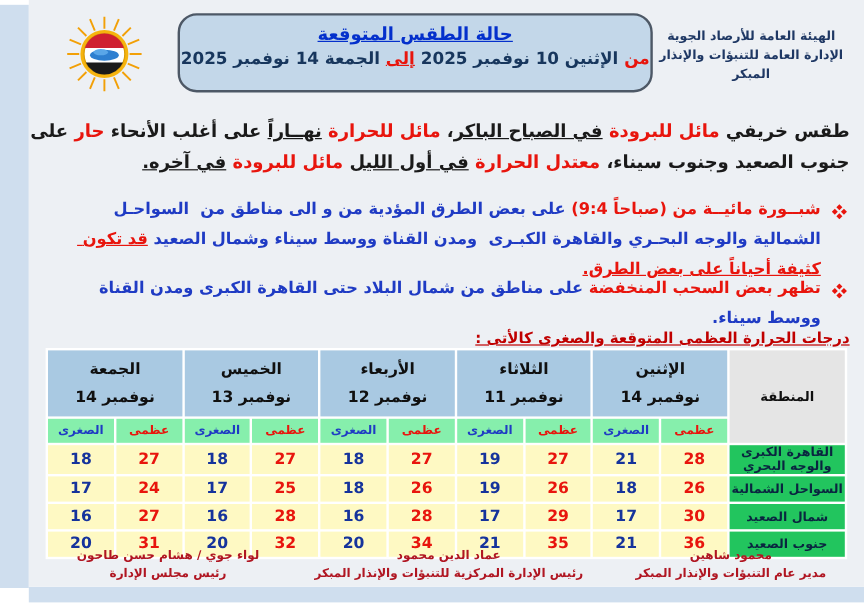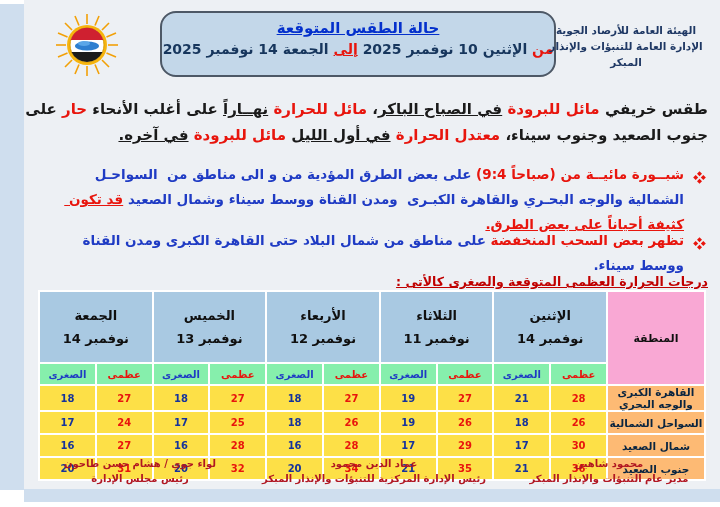--- a/index.html
+++ b/index.html
@@ -6,21 +6,21 @@
   .canvas{position:relative;width:720px;height:507px;background:#ffffff;overflow:hidden;
           font-family:"DejaVu Sans",sans-serif;}
   .backdrop-left{position:absolute;left:0;top:4px;width:24px;height:486px;background:#cfdeee;}
   .backdrop-bottom{position:absolute;left:24px;top:489px;width:696px;height:13px;background:#cfdeee;}
   .doc{position:absolute;left:24px;top:0;width:696px;height:489px;background:#edf0f4;}
 
   
   .logo{position:absolute;left:30px;top:12px;width:66px;height:66px;}
   .title-box{position:absolute;left:124px;top:11px;width:392px;height:62px;
              background:#c3d7e9;border:2px solid #4d5866;border-radius:16px;
-             text-align:center;direction:rtl;margin-left:12px;}
+             text-align:center;direction:rtl;}
   .title-line{margin-top:6px;font-size:15px;font-weight:bold;color:#0430cc;text-decoration:underline;}
   .date-line{margin-top:4px;font-size:14px;font-weight:bold;color:#17365d;direction:rtl;}
   .org{position:absolute;right:6px;top:22px;width:176px;text-align:center;direction:rtl;
        color:#1f3864;font-size:10.5px;font-weight:bold;line-height:16px;}
 
   
   .p1{position:absolute;right:12px;left:0;top:96px;direction:rtl;text-align:right;
       font-size:15px;font-weight:bold;color:#1a1a1a;line-height:26px;}
   .bullet{position:absolute;right:14px;left:10px;direction:rtl;text-align:right;
           font-size:13.5px;font-weight:bold;color:#1f3bc4;line-height:25px;padding-right:22px;}
@@ -35,27 +35,27 @@
   .red{color:#e8150d;}
   .blue{color:#1f3bc4;}
   .navy{color:#17365d;}
   .ul{text-decoration:underline;}
 
   
   .temps-table-wrap{position:absolute;left:14px;top:290px;width:668px;}
   table.temps{width:668px;table-layout:fixed;border-collapse:separate;border-spacing:2px;
               direction:rtl;background:#ffffff;}
   table.temps th,table.temps td{padding:0;text-align:center;vertical-align:middle;}
-  .th-region{background:#f9a8d4;color:#101010;font-size:11px;font-weight:bold;}
-  .th-day{background:#a9c9e2;color:#101010;font-size:13px;font-weight:bold;line-height:23px;height:70px;}
+  .th-region{background:#e5e5e5;color:#101010;font-size:11px;font-weight:bold;}
+  .th-day{background:#a9c9e2;color:#101010;font-size:13px;font-weight:bold;line-height:23px;height:55px;}
   .th-sub{background:#86efac;height:20px;font-size:10px;font-weight:bold;}
   .th-sub.max{color:#e8150d;}
   .th-sub.min{color:#1f3bc4;}
-  td.region-cell{background:#fdba74;color:#0a2540;font-size:10.5px;font-weight:bold;height:21px;}
-  td.val{background:#fde047;font-size:10px;font-weight:bold;height:21px;}
+  td.region-cell{background:#22c55e;color:#0a2540;font-size:10.5px;font-weight:bold;height:21px;}
+  td.val{background:#fef9c3;font-size:13px;font-weight:bold;height:21px;}
   td.val.max{color:#e8150d;}
   td.val.min{color:#15339c;}
 
   
   .sig{position:absolute;top:456px;text-align:center;direction:rtl;color:#b01622;
        font-size:10px;font-weight:bold;line-height:15px;}
   .sig-right{right:16px;width:190px;}
   .sig-center{left:218px;width:264px;}
   .sig-left{left:14px;width:204px;}
 </style>

